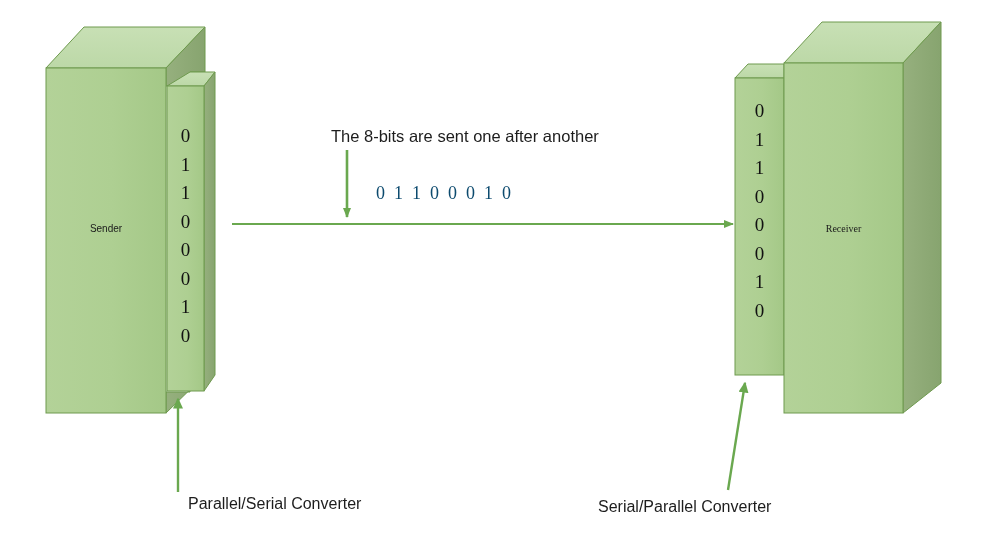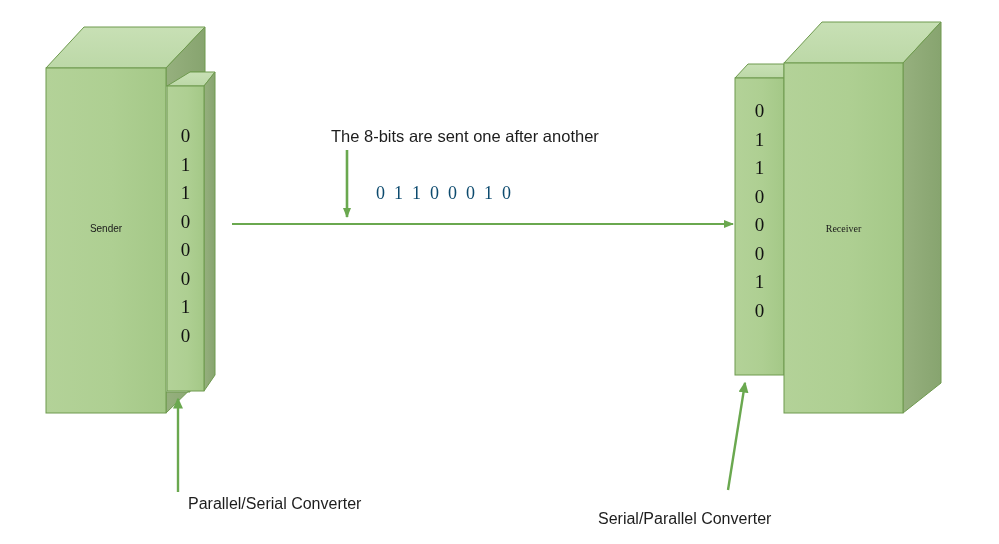--- a/index.html
+++ b/index.html
@@ -150,15 +150,15 @@
     <div>0</div>
   </div>
 
   <div class="lbl note" style="left:331px; top:127px;">The 8-bits are sent one after another</div>
 
   <div class="bitstream" style="left:376px; top:183px;">0  1  1  0  0  0  1  0</div>
 
 
   <div class="lbl conv-label" style="left:172px; top:495px;margin-left:16px;">Parallel/Serial Converter</div>
 
-  <div class="lbl conv-label" style="left:598px; top:498px;margin-top:12px;">Serial/Parallel Converter</div>
+  <div class="lbl conv-label" style="left:598px; top:498px;">Serial/Parallel Converter</div>
 
 </div>
 
 </body></html>

